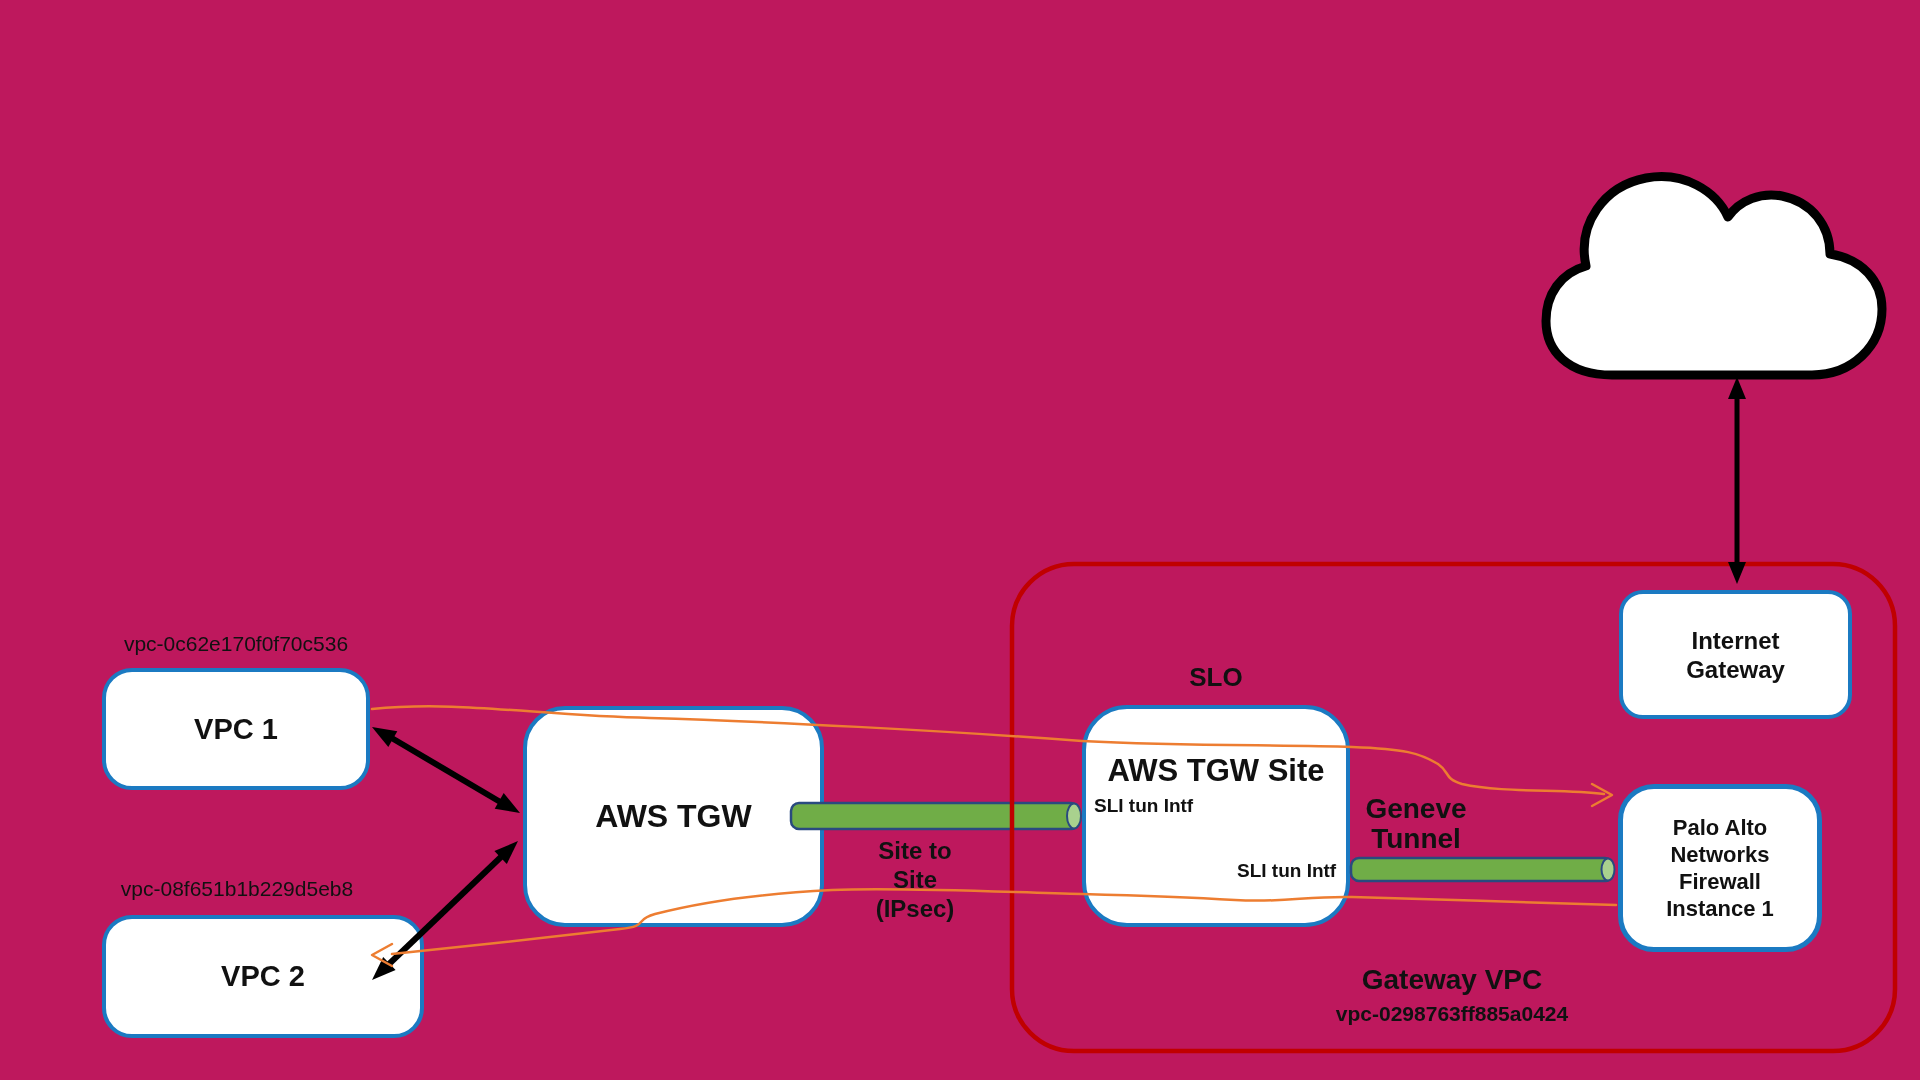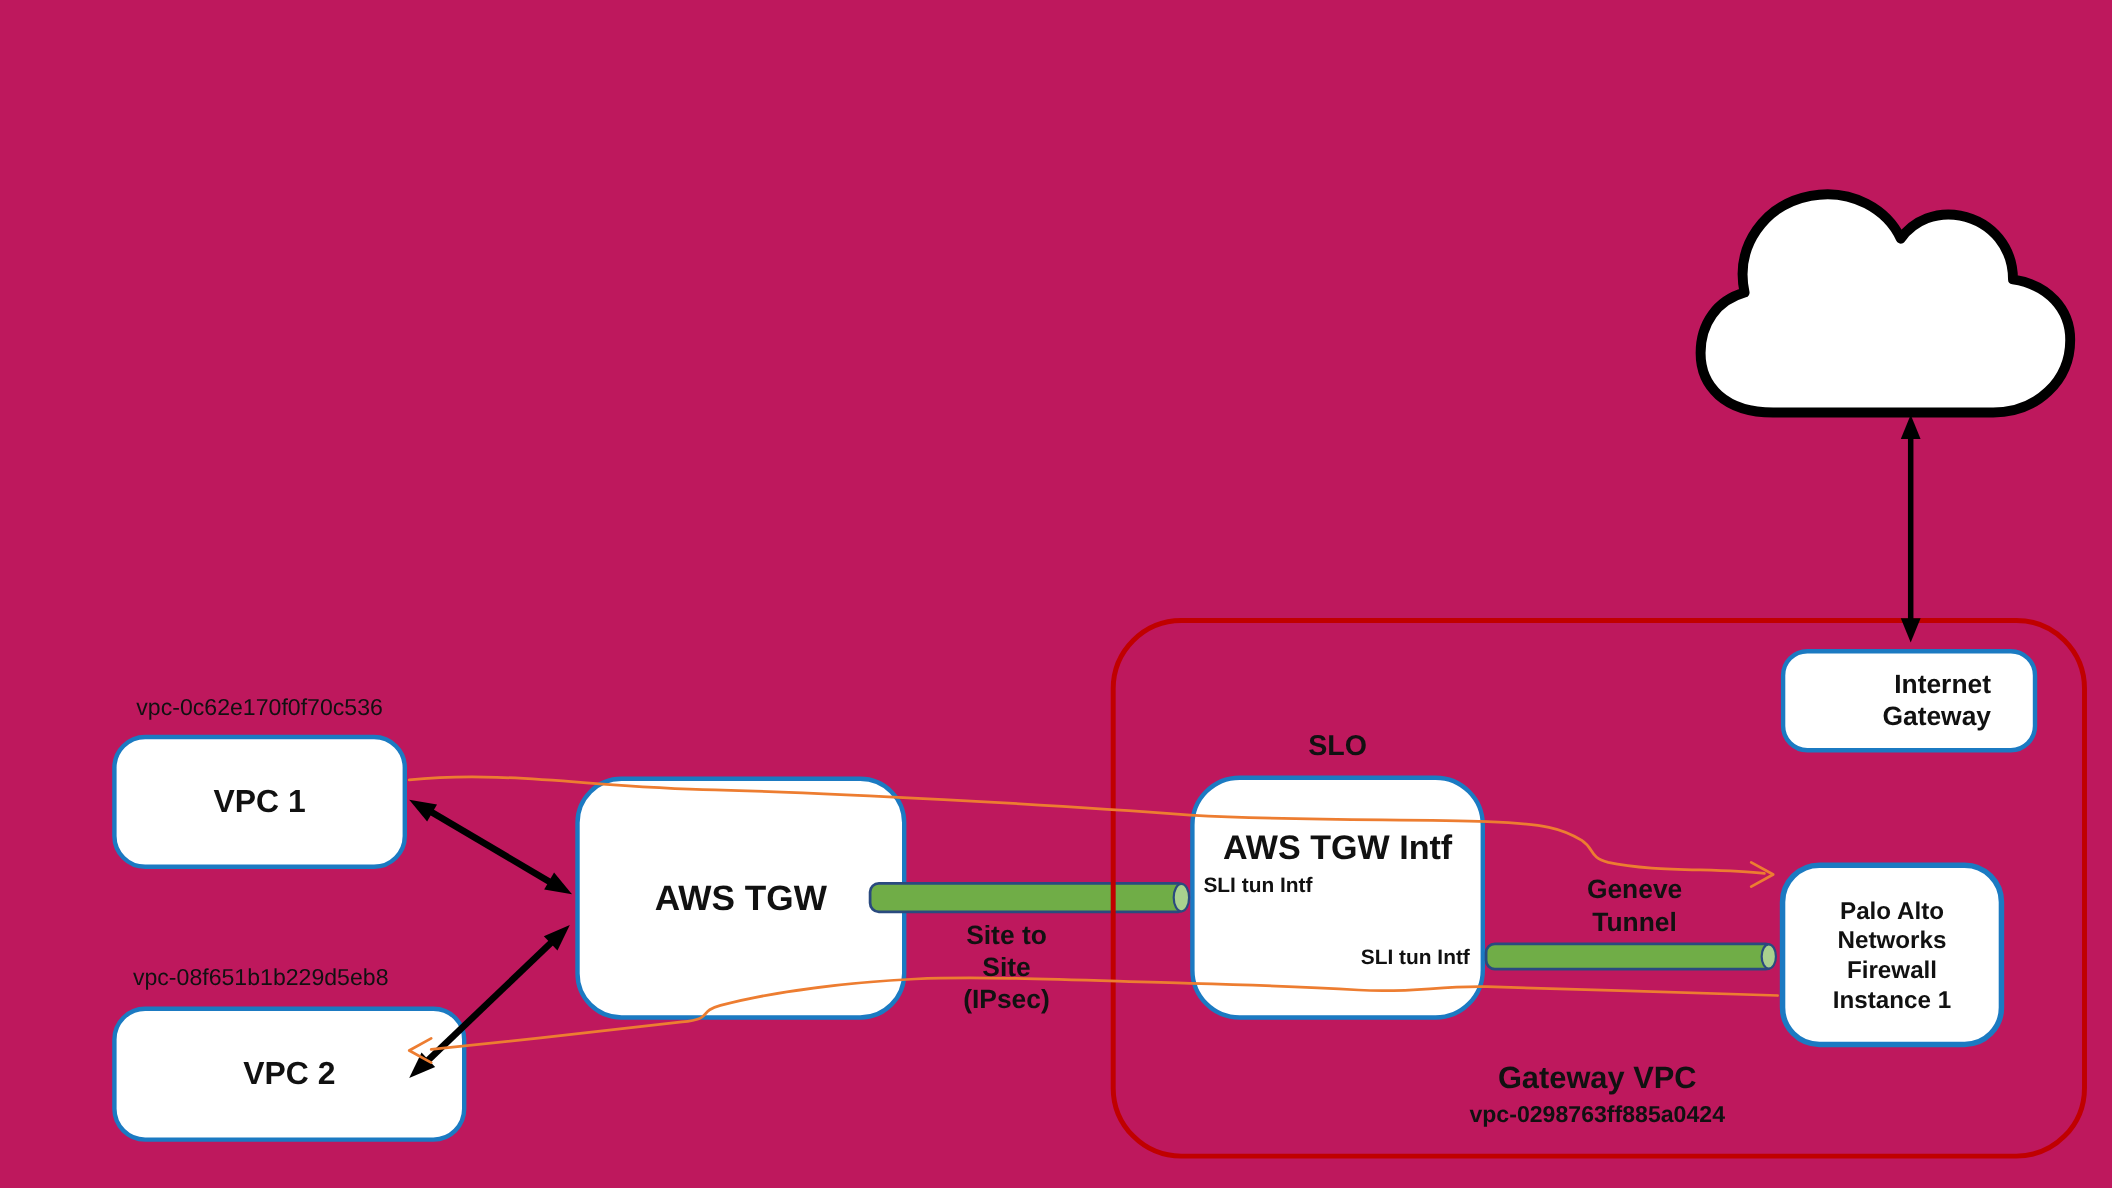--- a/index.html
+++ b/index.html
@@ -27,41 +27,41 @@
     text-align: center;
     font-weight: bold;
   }
   .vpc1-box    { left: 102px; top: 668px; width: 268px; height: 122px; border-radius: 30px; font-size: 29px; }
   .vpc2-box    { left: 102px; top: 915px; width: 322px; height: 123px; border-radius: 30px; font-size: 29px; }
   .tgw-box     { left: 523px; top: 706px; width: 301px; height: 221px; border-radius: 42px; font-size: 32px; }
   .tgwsite-box { left: 1082px; top: 705px; width: 268px; height: 222px; border-radius: 45px; font-size: 31px;
                  align-items: flex-start; padding-top: 44px; }
   .palo-box    { left: 1618px; top: 784px; width: 204px; height: 168px; border-radius: 36px; border-width: 5px;
                  font-size: 22px; line-height: 27px; padding: 0 14px; }
-  .igw-box     { left: 1619px; top: 590px; width: 233px; height: 94px; border-radius: 24px;
-                 font-size: 24px; line-height: 29px; padding: 0 38px; text-align: right; }
+  .igw-box     { left: 1619px; top: 590px; width: 233px; height: 129px; border-radius: 24px;
+                 font-size: 24px; line-height: 29px; padding: 0 38px; }
   .sli-label {
     position: absolute;
     font-size: 19px;
     font-weight: bold;
     white-space: nowrap;
   }
   .sli-top    { left: 8px;  top: 86px;  }
   .sli-bottom { left: 151px; top: 151px; }
   .float-label {
     position: absolute;
     text-align: center;
     color: #111111;
   }
   .id-label      { font-size: 21px; font-weight: normal; }
   .vpc1-id       { left: 102px;  top: 632px; width: 268px; }
   .vpc2-id       { left: 102px;  top: 877px; width: 270px; }
   .slo-label     { left: 1082px; top: 662px; width: 268px; font-size: 26px; font-weight: bold; }
   .s2s-label     { left: 862px;  top: 836px; width: 106px; font-size: 24px; font-weight: bold; line-height: 29px; }
-  .geneve-label  { left: 1418px; top: 794px; width: 136px; font-size: 24px; font-weight: bold; line-height: 30px; }
+  .geneve-label  { left: 1348px; top: 794px; width: 136px; font-size: 28px; font-weight: bold; line-height: 30px; }
   .svc-title     { left: 1302px; top: 964px; width: 300px; font-size: 28px; font-weight: bold; }
   .svc-id        { left: 1302px; top: 1002px; width: 300px; font-size: 21px; font-weight: bold; }
   .internet-text { left: 1625px; top: 292px; width: 180px; font-size: 30px; font-weight: bold; }
   #overlay {
     position: absolute;
     left: 0;
     top: 0;
     pointer-events: none;
   }
 </style>
@@ -80,21 +80,21 @@
     <span>VPC 2</span>
   </div>
 
   <div class="box tgw-box">
     <span>AWS TGW</span>
   </div>
 
   <div class="float-label slo-label">SLO</div>
 
   <div class="box tgwsite-box">
-    <span>AWS TGW Intf</span>
+    <span>AWS TGW Site</span>
     <span class="sli-label sli-top">SLI tun Intf</span>
     <span class="sli-label sli-bottom">SLI tun Intf</span>
   </div>
 
   <div class="box palo-box">
     <span>Palo Alto Networks Firewall Instance 1</span>
   </div>
 
   <div class="box igw-box">
     <span>Internet Gateway</span>

